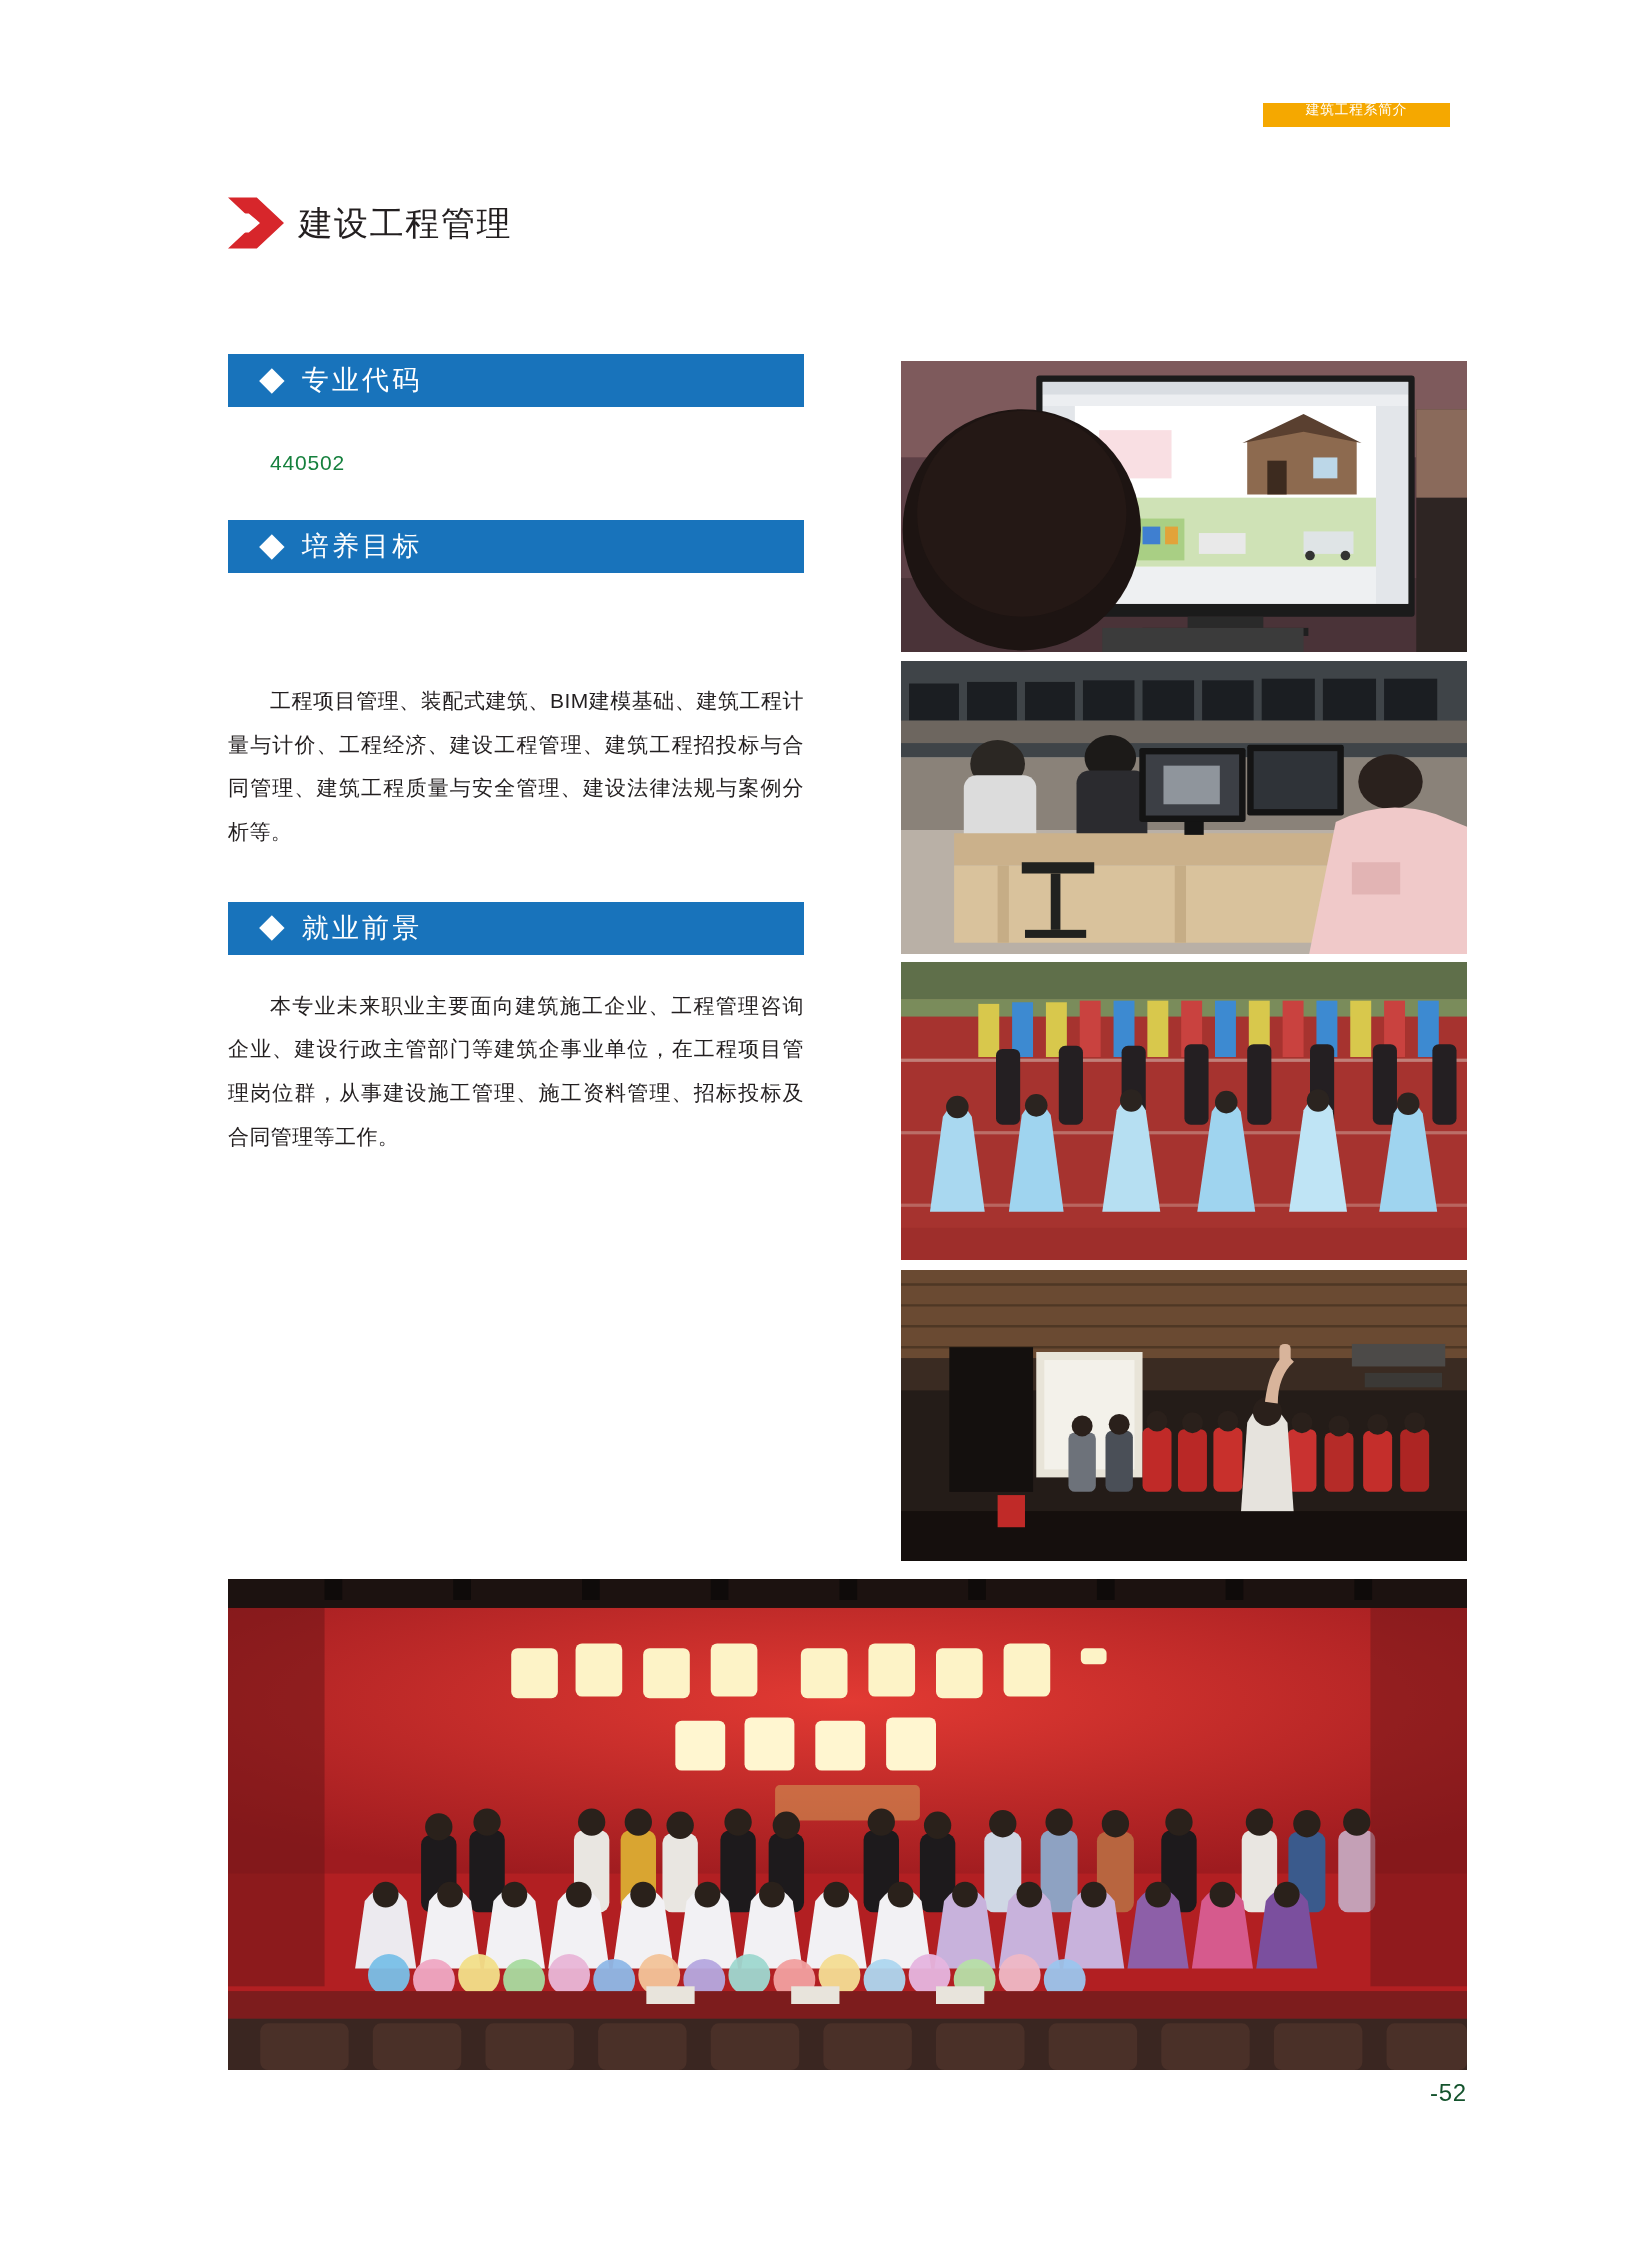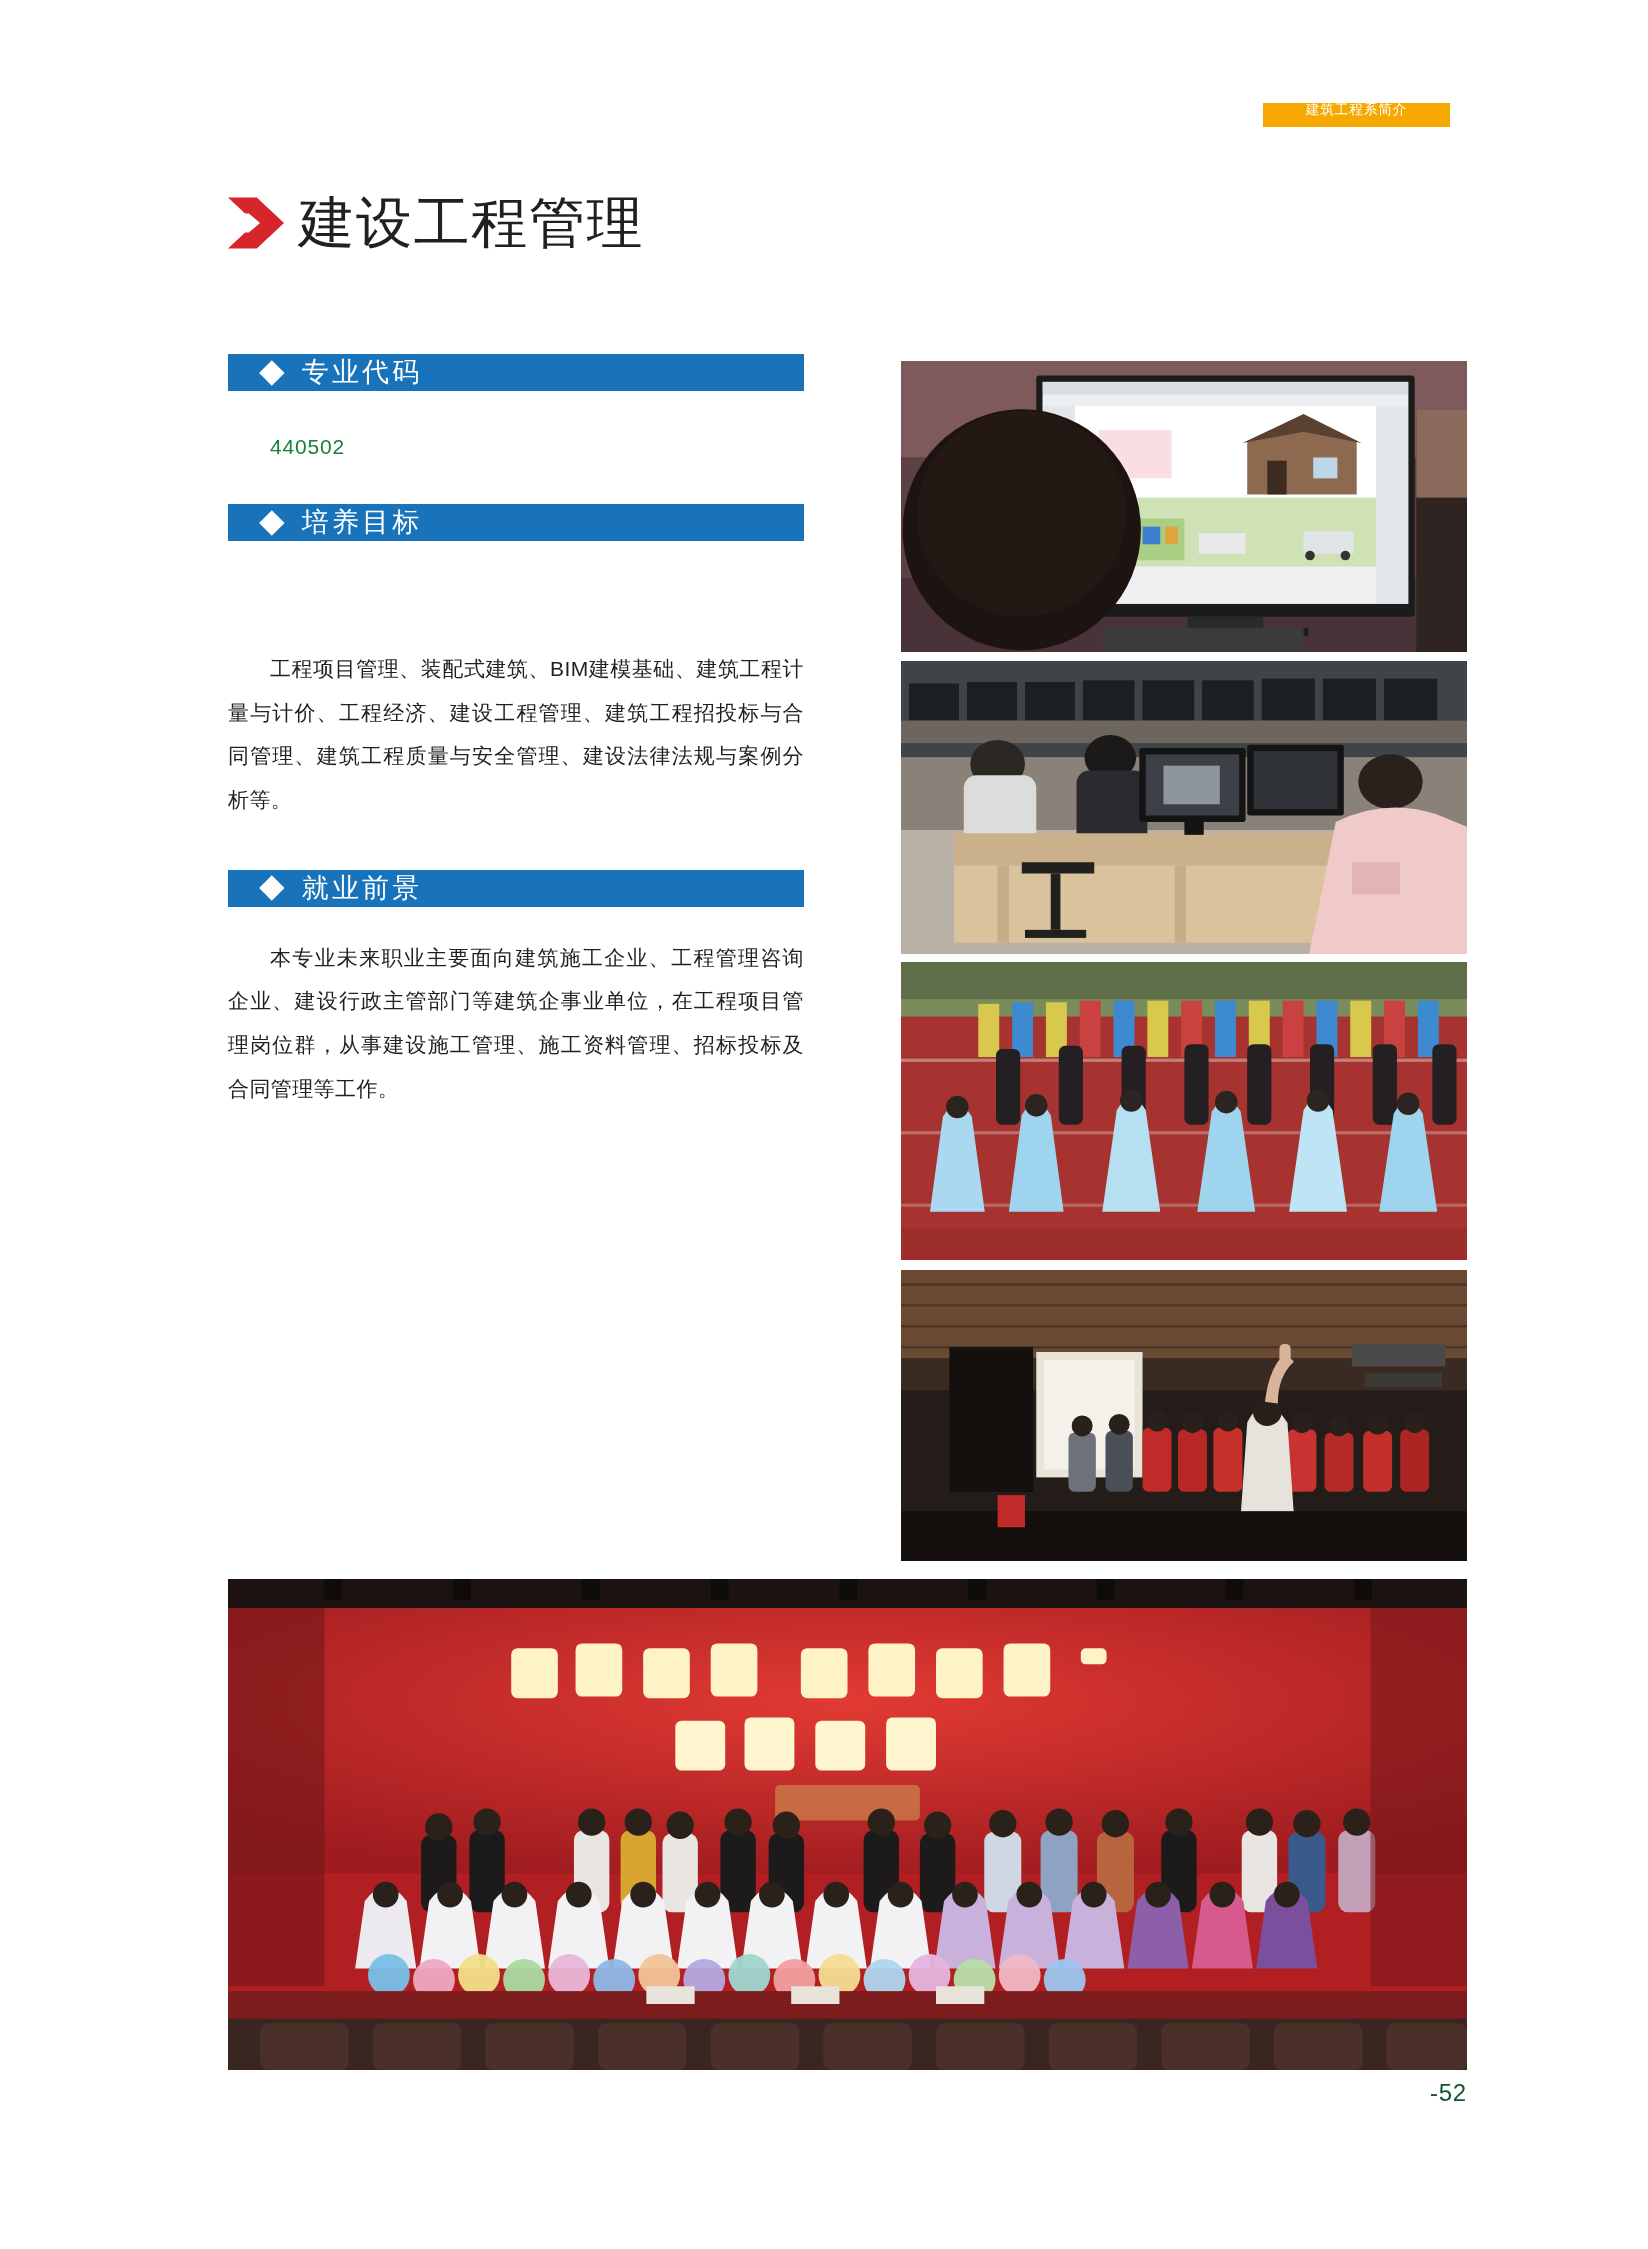--- a/index.html
+++ b/index.html
@@ -46,39 +46,39 @@
     height: 56px;
   }
   .title-mark {
     position: relative;
     width: 56px;
     height: 52px;
     margin-right: 14.5px;
   }
   .title-mark svg { display: block; }
   .title-text {
-    font-size: 56px;
+    font-size: 34px;
     color: #231f20;
     letter-spacing: 1.6px;
     line-height: 1;
     font-family: "Liberation Sans", sans-serif;
   }
 
   
   .left-col {
     position: absolute;
     top: 354px;
     left: 228px;
     width: 579px;
   }
 
   .sec-bar {
     position: relative;
     width: 576px;
-    height: 37px;
+    height: 53px;
     background: #1873bb;
     display: flex;
     align-items: center;
     margin-bottom: 0;
   }
   .sec-bar .diamond {
     width: 17.7px;
     height: 17.7px;
     background: #ffffff;
     transform: rotate(45deg);

